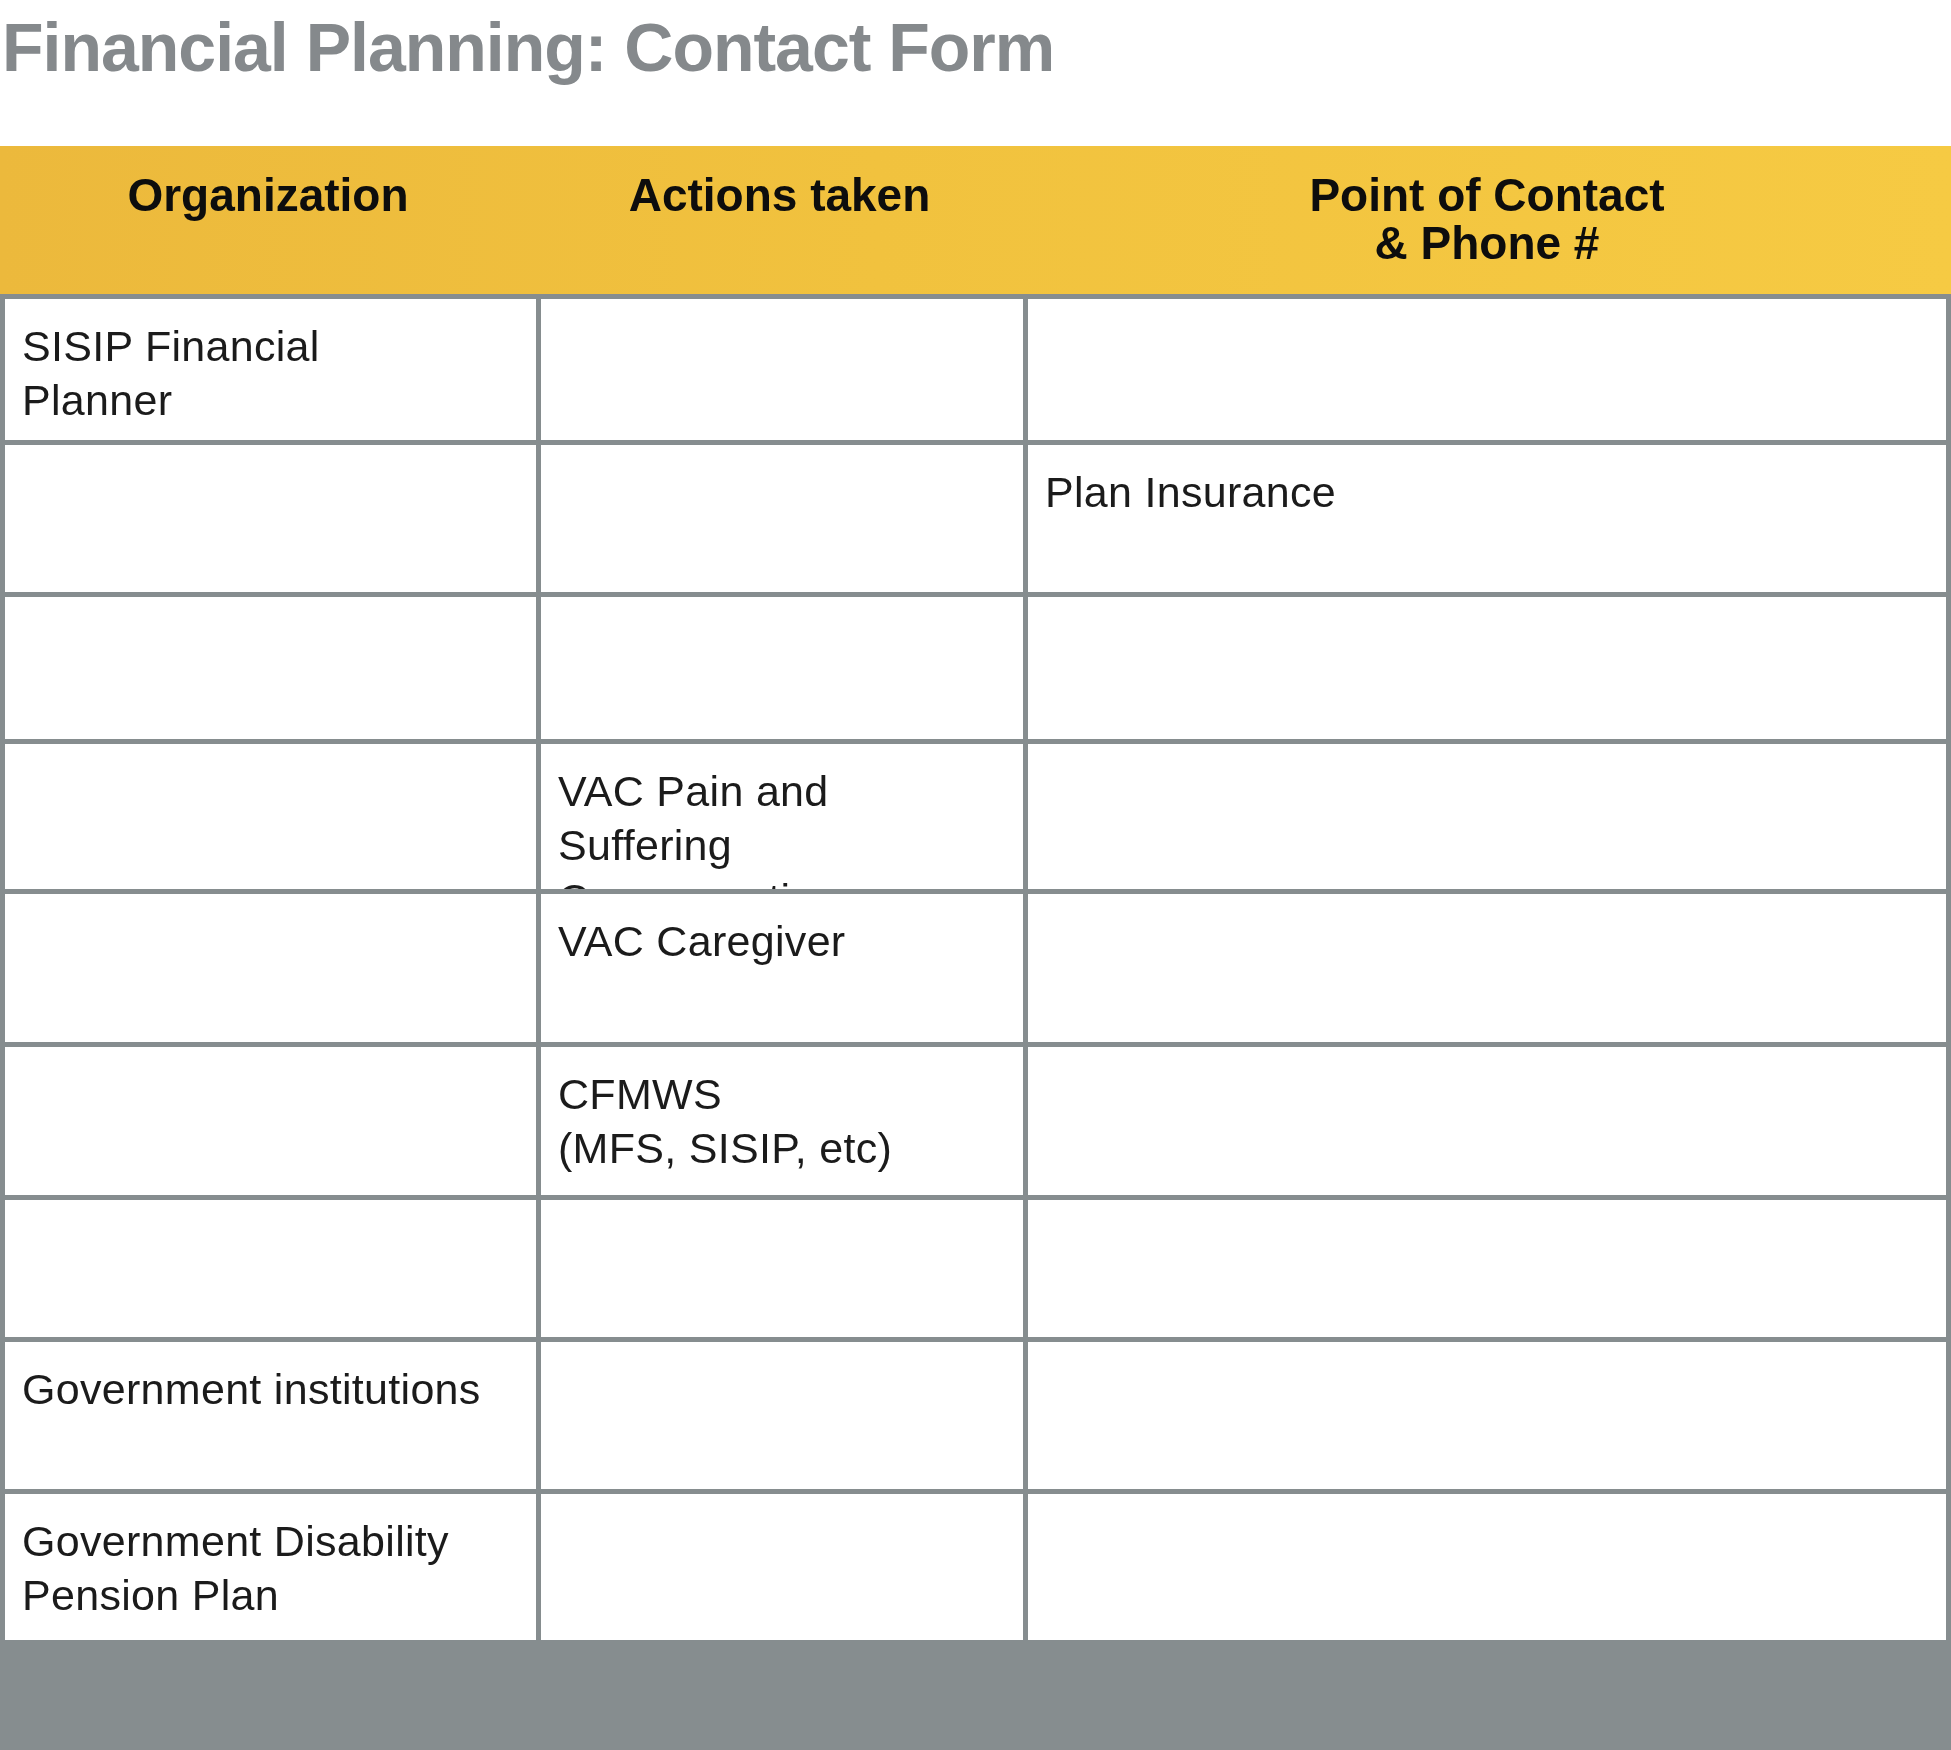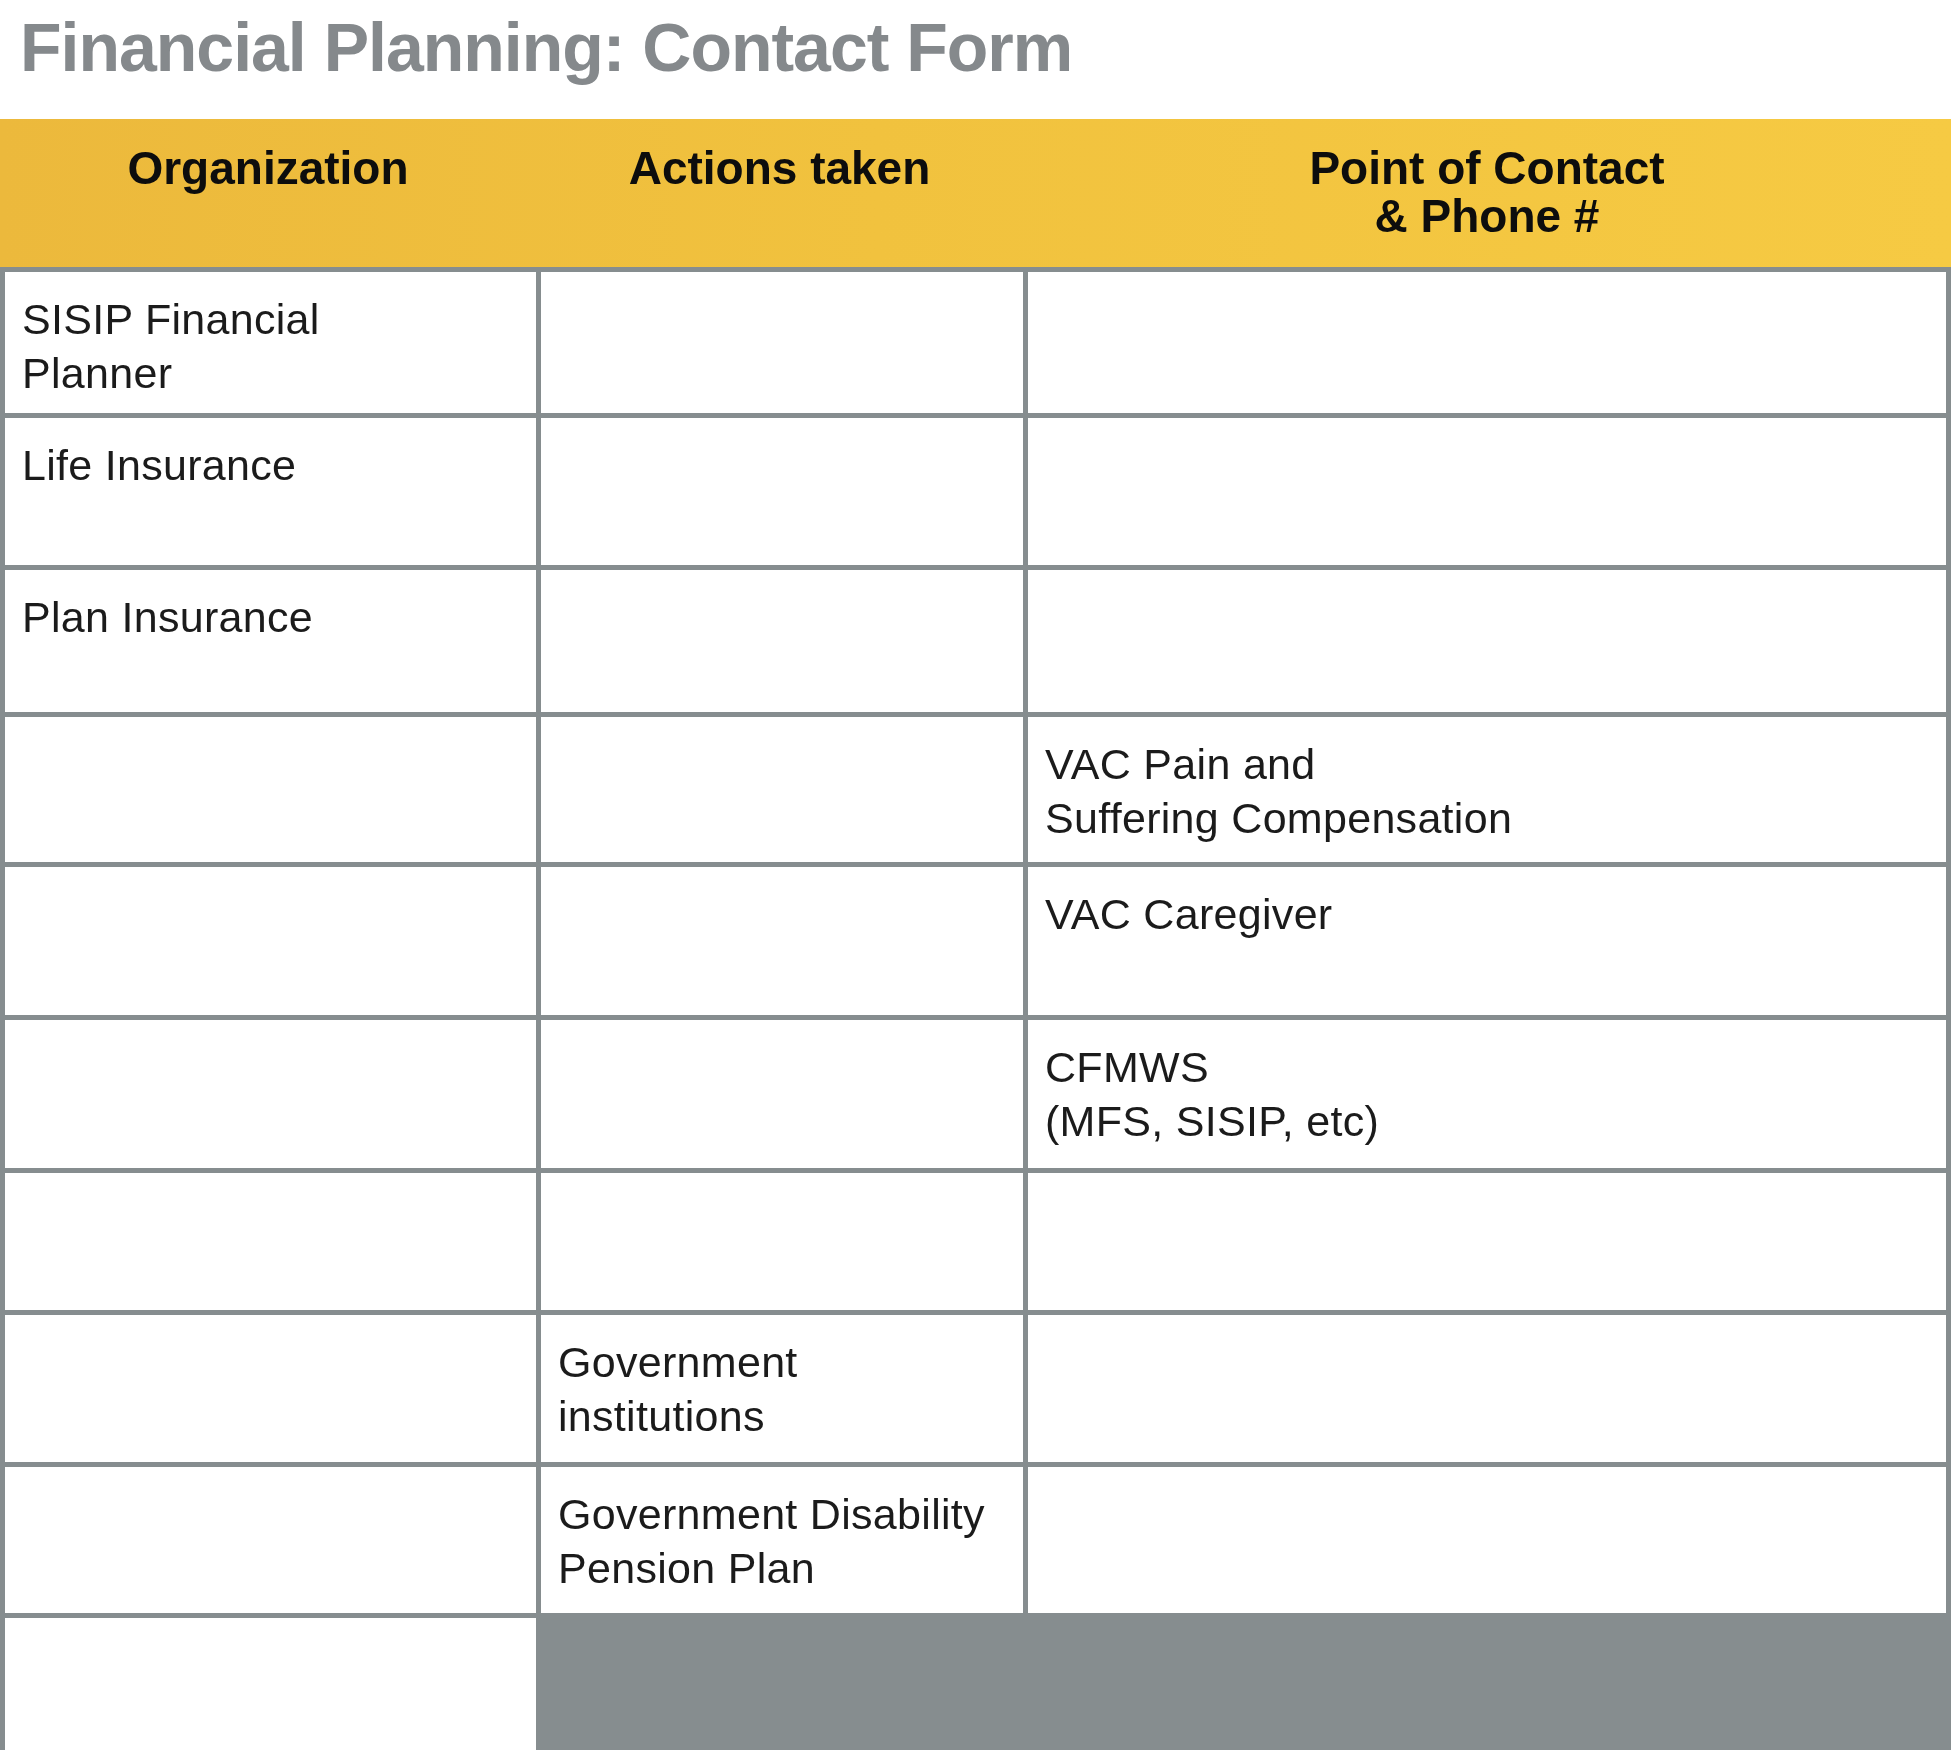--- a/index.html
+++ b/index.html
@@ -9,23 +9,23 @@
     font-family: "Liberation Sans", "DejaVu Sans", sans-serif;
   }
   .page {
     position: relative;
     width: 1951px;
     height: 1750px;
     background: #ffffff;
     overflow: hidden;
   }
   .title-band {
-    height: 119px;
+    height: 146px;
     box-sizing: border-box;
-    padding: 8px 0 0 20px;
+    padding: 8px 0 0 2px;
   }
   .page-title {
     margin: 0;
     font-size: 68px;
     line-height: 78px;
     font-weight: 800;
     letter-spacing: -1px;
     color: #85898c;
     white-space: nowrap;
   }
@@ -87,21 +87,20 @@
 &amp; Phone #</div>
   </div>
 
   <div class="table-body">
 
     <div class="cell">SISIP Financial
 Planner</div>
     <div class="cell blank"></div>
     <div class="cell blank"></div>
 
-    <div class="cell">Life Insurance</div>
     <div class="cell blank"></div>
     <div class="cell blank"></div>
 
     <div class="cell">Plan Insurance</div>
     <div class="cell blank"></div>
     <div class="cell blank"></div>
 
     <div class="cell blank"></div>
     <div class="cell blank"></div>
 

